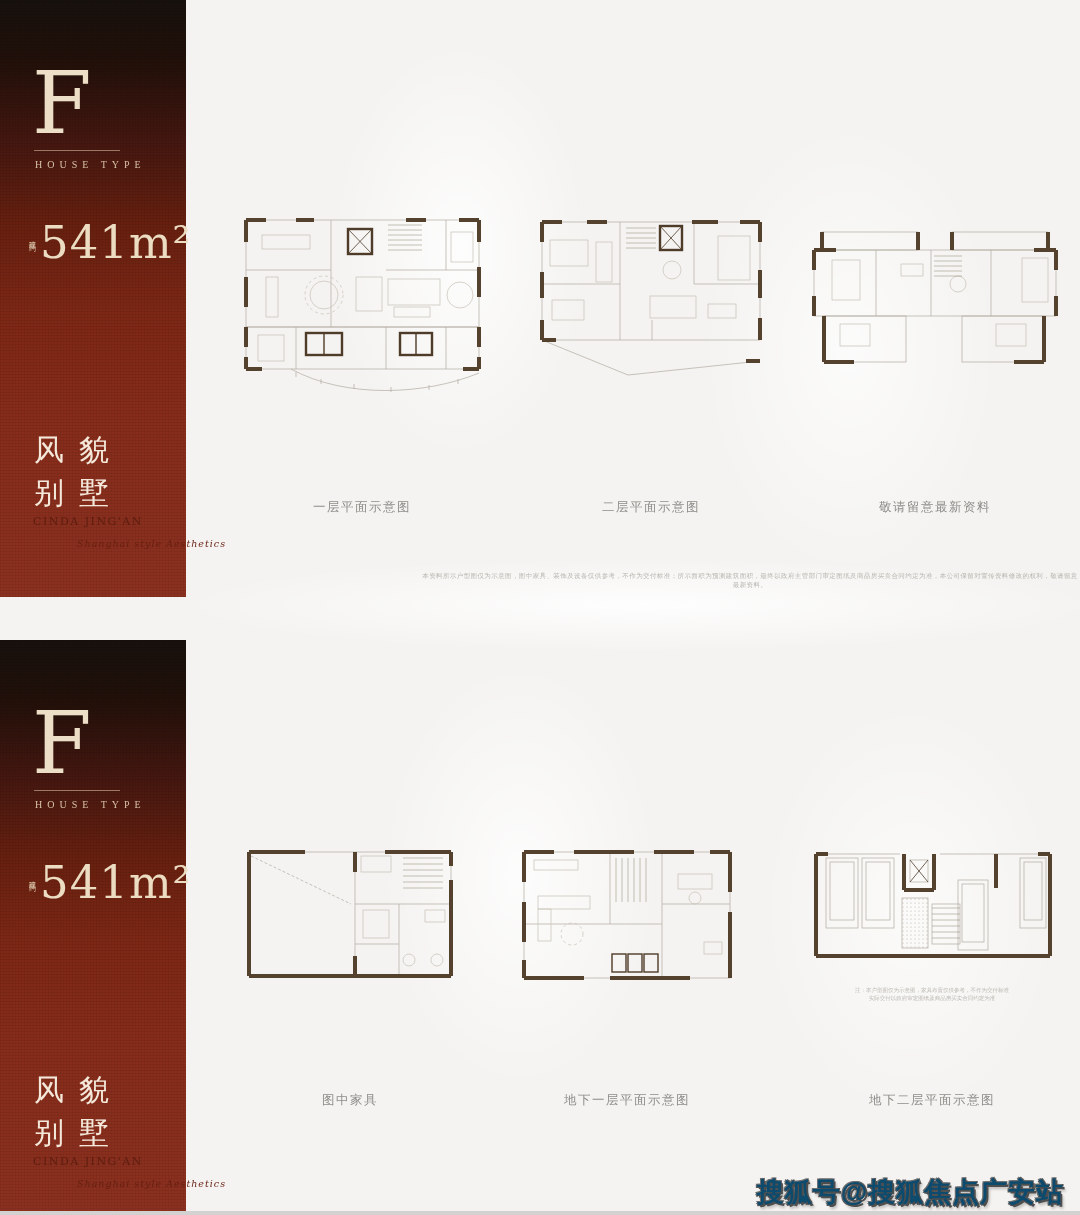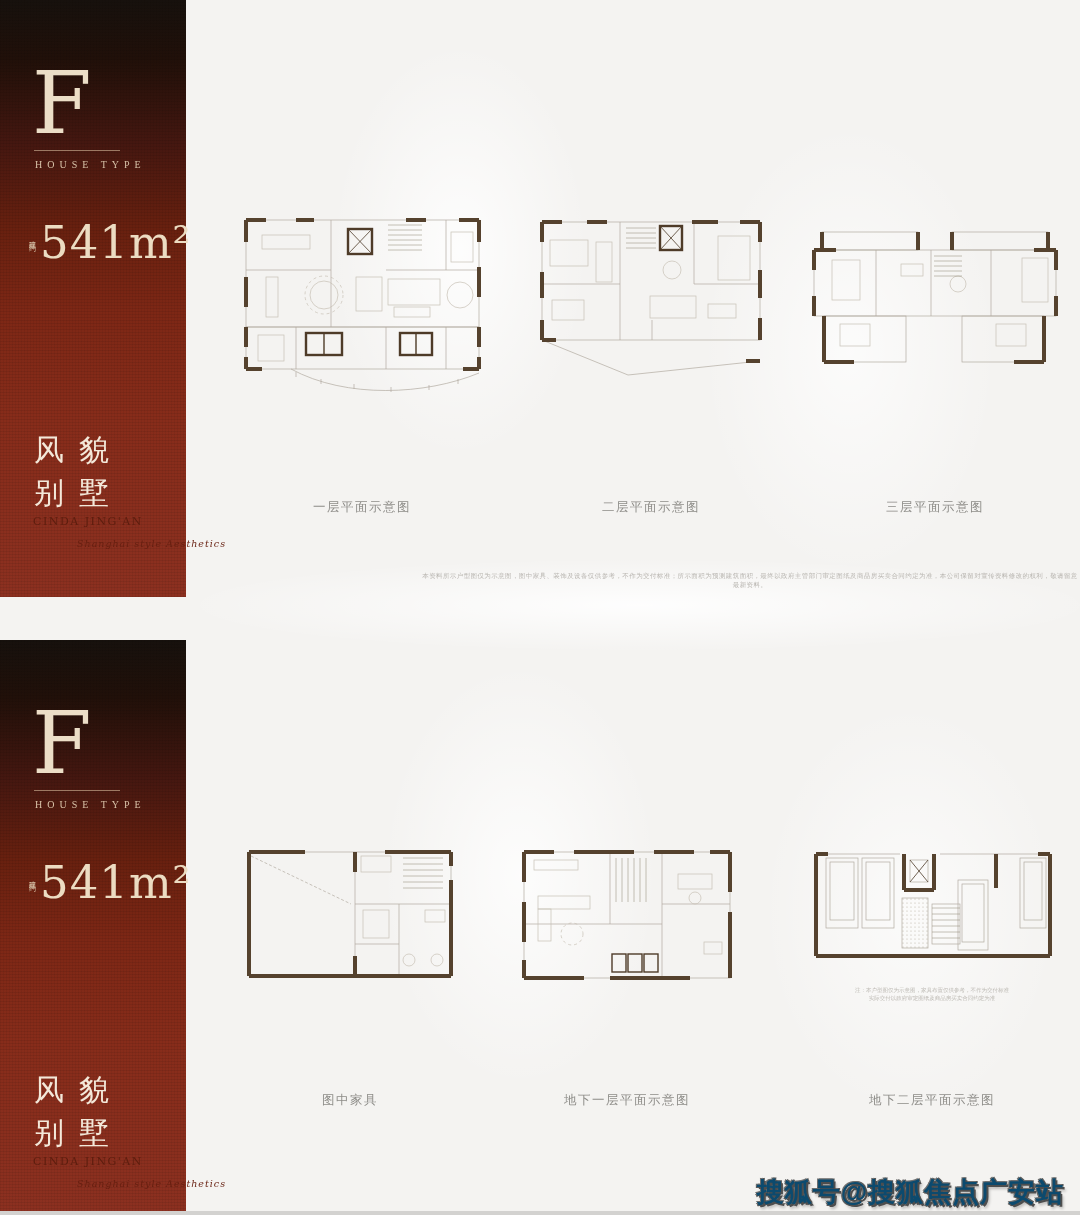--- a/index.html
+++ b/index.html
@@ -183,21 +183,21 @@
     <g class="stair">
       <path d="M128 32 h28 M128 37 h28 M128 42 h28 M128 47 h28 M128 52 h28"></path>
     </g>
     <g class="wall">
       <path d="M8 26 h22 M8 26 v20 M250 26 h-22 M250 26 v20 M8 72 v20 M250 72 v20 M18 92 v46 M18 138 h30 M238 92 v46 M238 138 h-30 M16 8 v18 M112 8 v18 M146 8 v18 M242 8 v18"></path>
     </g>
   </svg>
 
   <div class="plan-caption" style="left:236px;top:452px;width:252px;">一层平面示意图</div>
   <div class="plan-caption" style="left:532px;top:452px;width:238px;">二层平面示意图</div>
-  <div class="plan-caption" style="left:806px;top:452px;width:258px;">三层平面示意图</div>
+  <div class="plan-caption" style="left:806px;top:452px;width:258px;">敬请留意最新资料</div>
 
   <div class="disclaimer">本资料所示户型图仅为示意图，图中家具、装饰及设备仅供参考，不作为交付标准；所示面积为预测建筑面积，最终以政府主管部门审定图纸及商品房买卖合同约定为准，本公司保留对宣传资料修改的权利，敬请留意最新资料。</div>
 </section>
 
 <section class="panel">
 
   <aside class="sidebar sb-bottom">
     <div class="sb-letter">F</div>
     <div class="sb-rule"></div>
     <div class="sb-caption">HOUSE TYPE</div>

